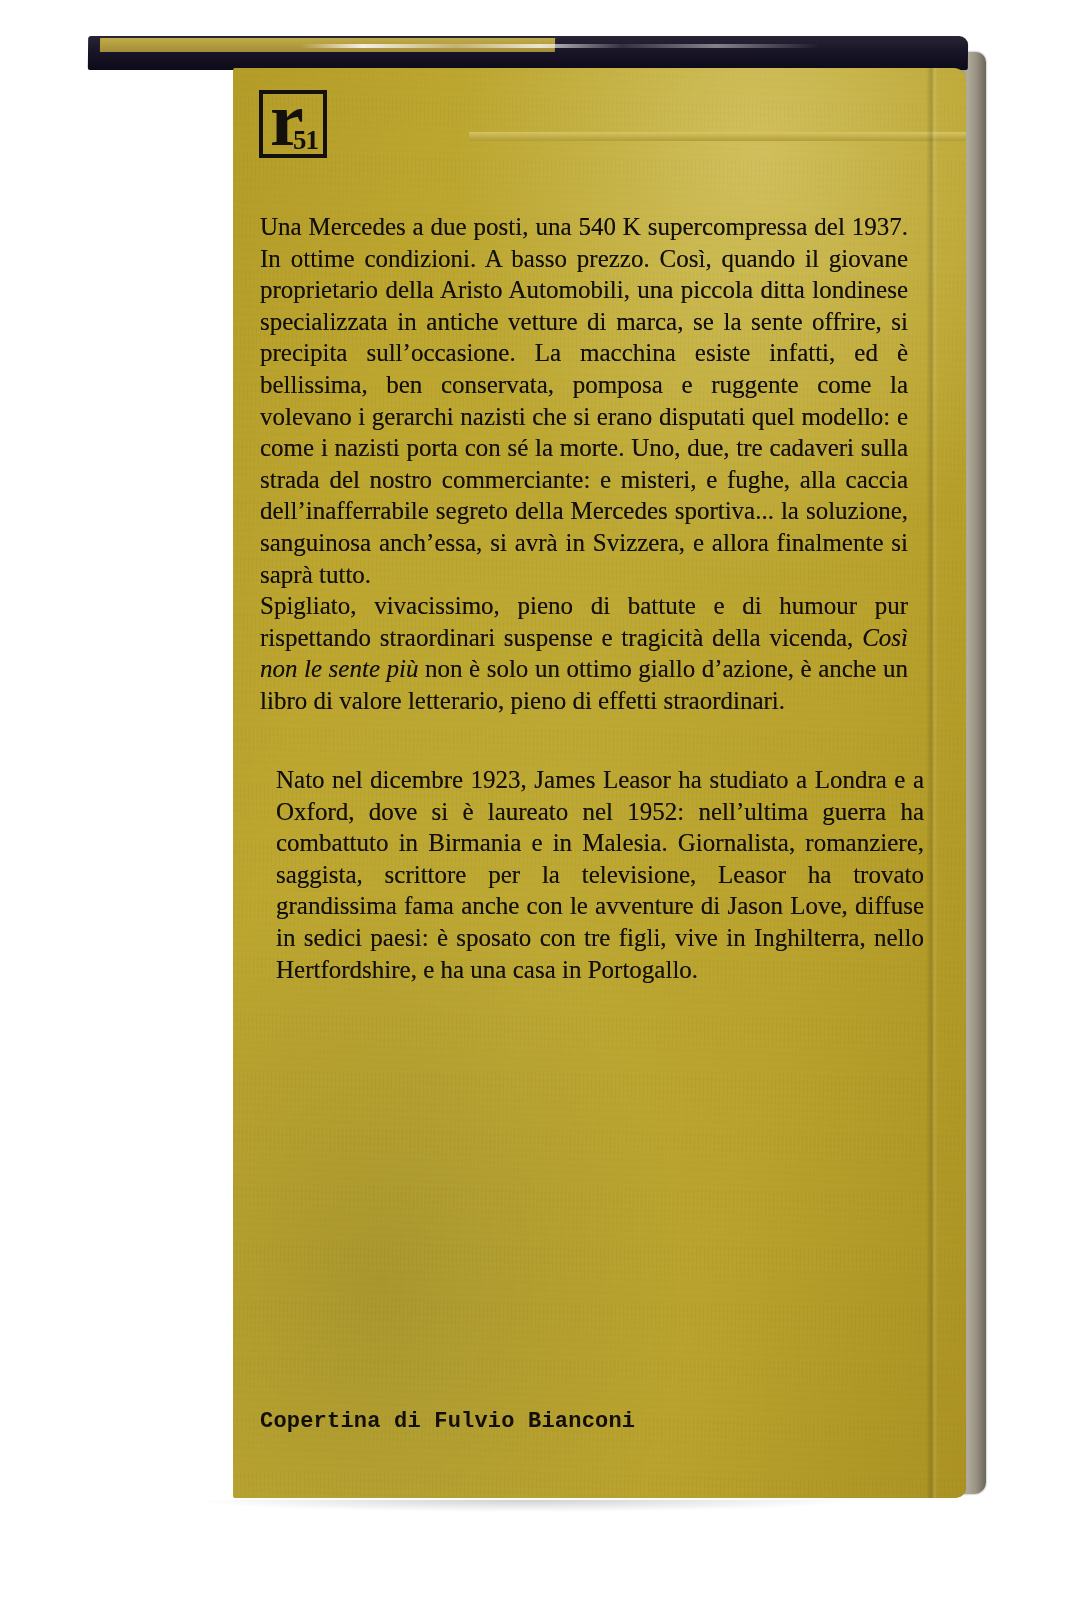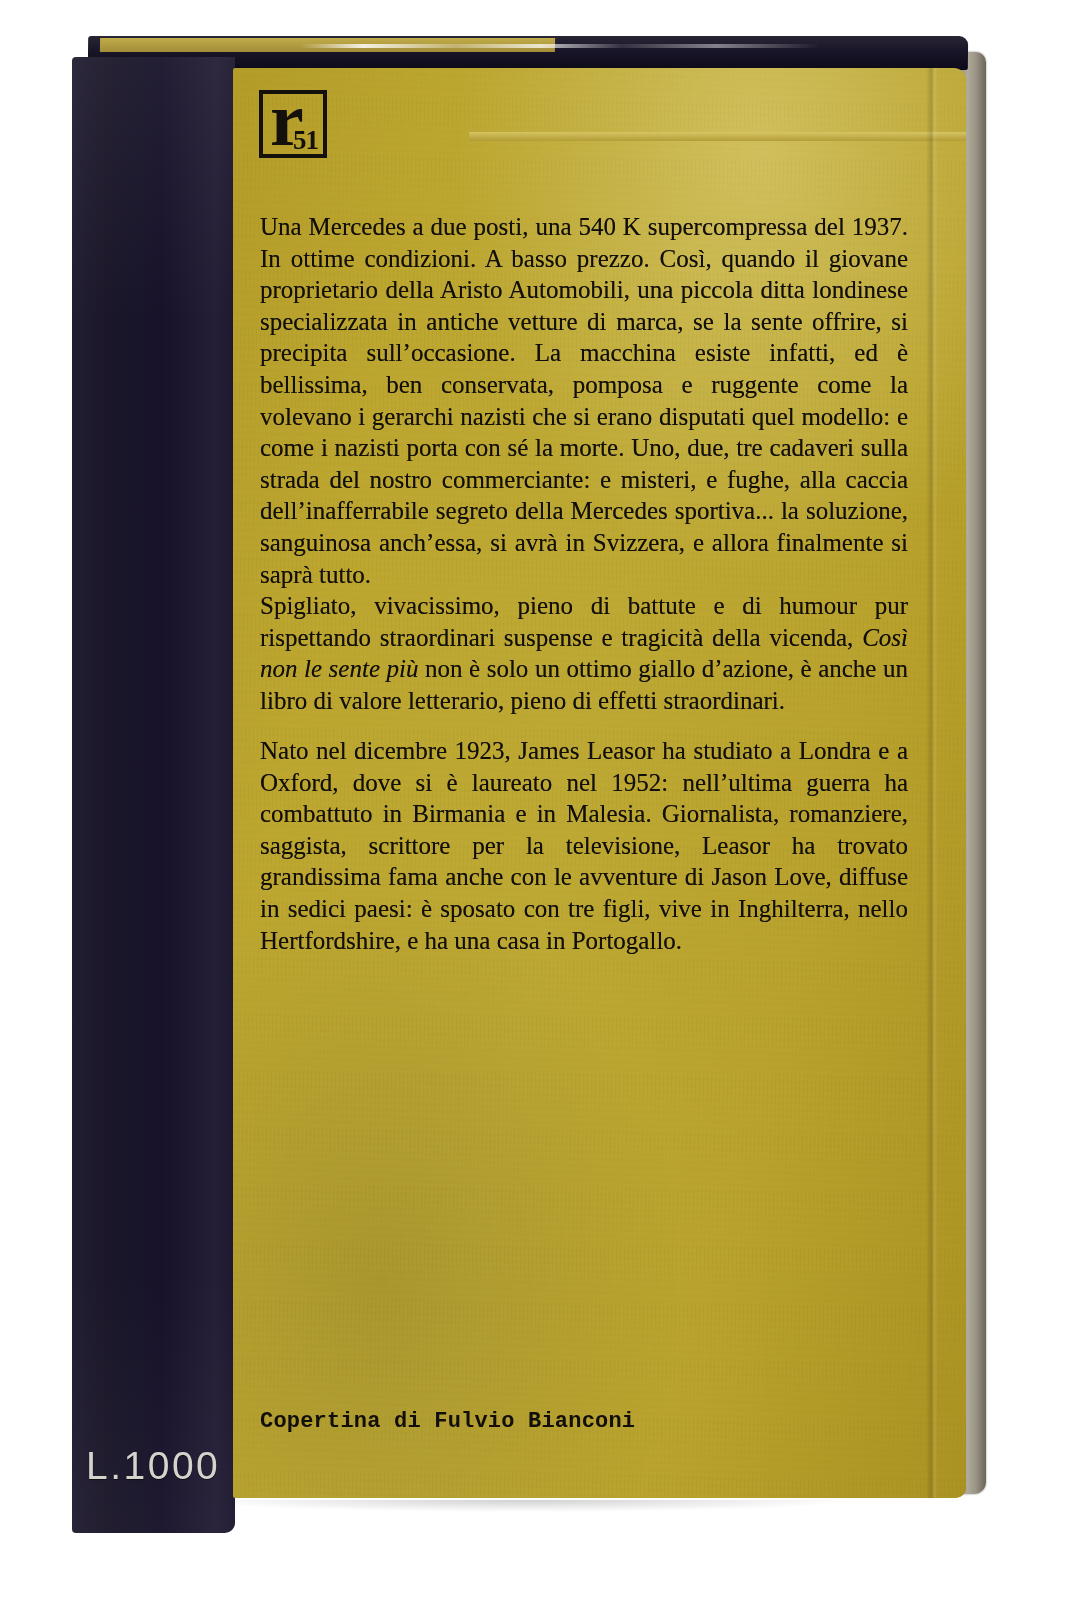--- a/index.html
+++ b/index.html
@@ -181,21 +181,21 @@
     font-family: "Liberation Serif", serif;
     font-size: 25px;
     line-height: 31.6px;
     text-align: justify;
     text-justify: inter-word;
     -webkit-hyphens: manual;
     hyphens: manual;
     text-shadow: 0 0 .4px rgba(0,0,0,.5);
   }
   #blurb-plot { top: 143px; }
-  #blurb-bio  { top: 667px; }
+  #blurb-bio  { top: 696px; margin-left: 16px; }
   .blurb p { margin: 0; }
   .blurb em { font-style: italic; }
 
   #cover-credit {
     position: absolute;
     left: 27px;
     bottom: 64px;
     color: #120f0a;
     font-family: Liberation Mono, monospace;
     font-weight: bold;
@@ -219,24 +219,20 @@
 <body>
 
 <div id="book-photo">
 
   <div id="fore-edge"></div>
 
   <div id="top-edge"></div>
   <div id="top-jacket-sliver"></div>
   <div id="top-edge-gloss"></div>
 
-  <div id="spine">
-    <div id="spine-sheen"></div>
-    <div id="price-label">L.1000</div>
-  </div>
 
   <div id="back-cover">
     <div id="cover-grain"></div>
     <div id="top-jacket-sliver2"></div>
     <div id="cover-crease"></div>
 
     <div id="logo">
       <span id="logo-r">r</span>
       <span id="logo-year">51</span>
     </div>

